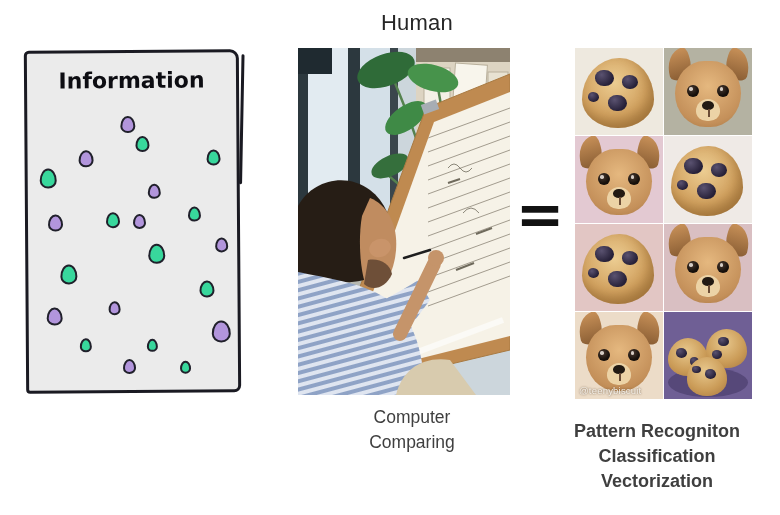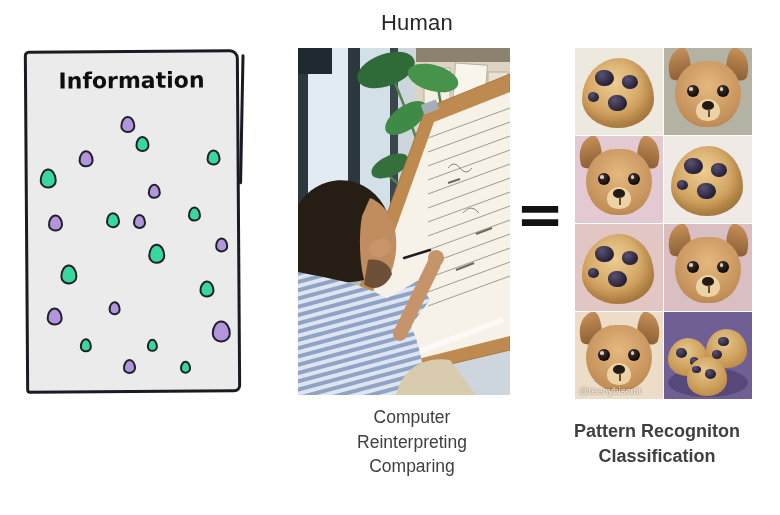--- a/index.html
+++ b/index.html
@@ -194,21 +194,20 @@
         <line x1="102" y1="286" x2="136" y2="216" stroke="#c5946a" stroke-width="14" stroke-linecap="round"></line>
         <circle cx="138" cy="210" r="8" fill="#c5946a"></circle>
         <line x1="132" y1="202" x2="106" y2="210" stroke="#1e1e1e" stroke-width="2.5" stroke-linecap="round"></line>
         <path d="M98,347 C104,322 124,308 152,312 L178,347 Z" fill="#d8cbae"></path>
       </g>
     </svg>
   </div>
 
   <div class="caption caption-human">
     <div>Computer</div>
-    <div>Reinterpreting</div>
     <div>Comparing</div>
   </div>
 
   <div class="equals">=</div>
 
 
   <div class="ai-grid">
       <div class="cell" style="background: rgb(238, 233, 223);">
         <div class="muffin-body">
   <div class="berry" style="left:18%;top:16%;width:26%;height:24%"></div>
@@ -301,15 +300,16 @@
             <div class="berry" style="left:45%;top:30%;width:28%;height:26%"></div>
             <div class="berry" style="left:12%;top:22%;width:22%;height:20%"></div>
           </div>
         </div>
       </div>
     </div>
 
   <div class="caption caption-ai">
     <div>Pattern Recogniton</div>
     <div>Classification</div>
+    <div>Vectorization</div>
   </div>
 
 </div>
 
 </body></html>

